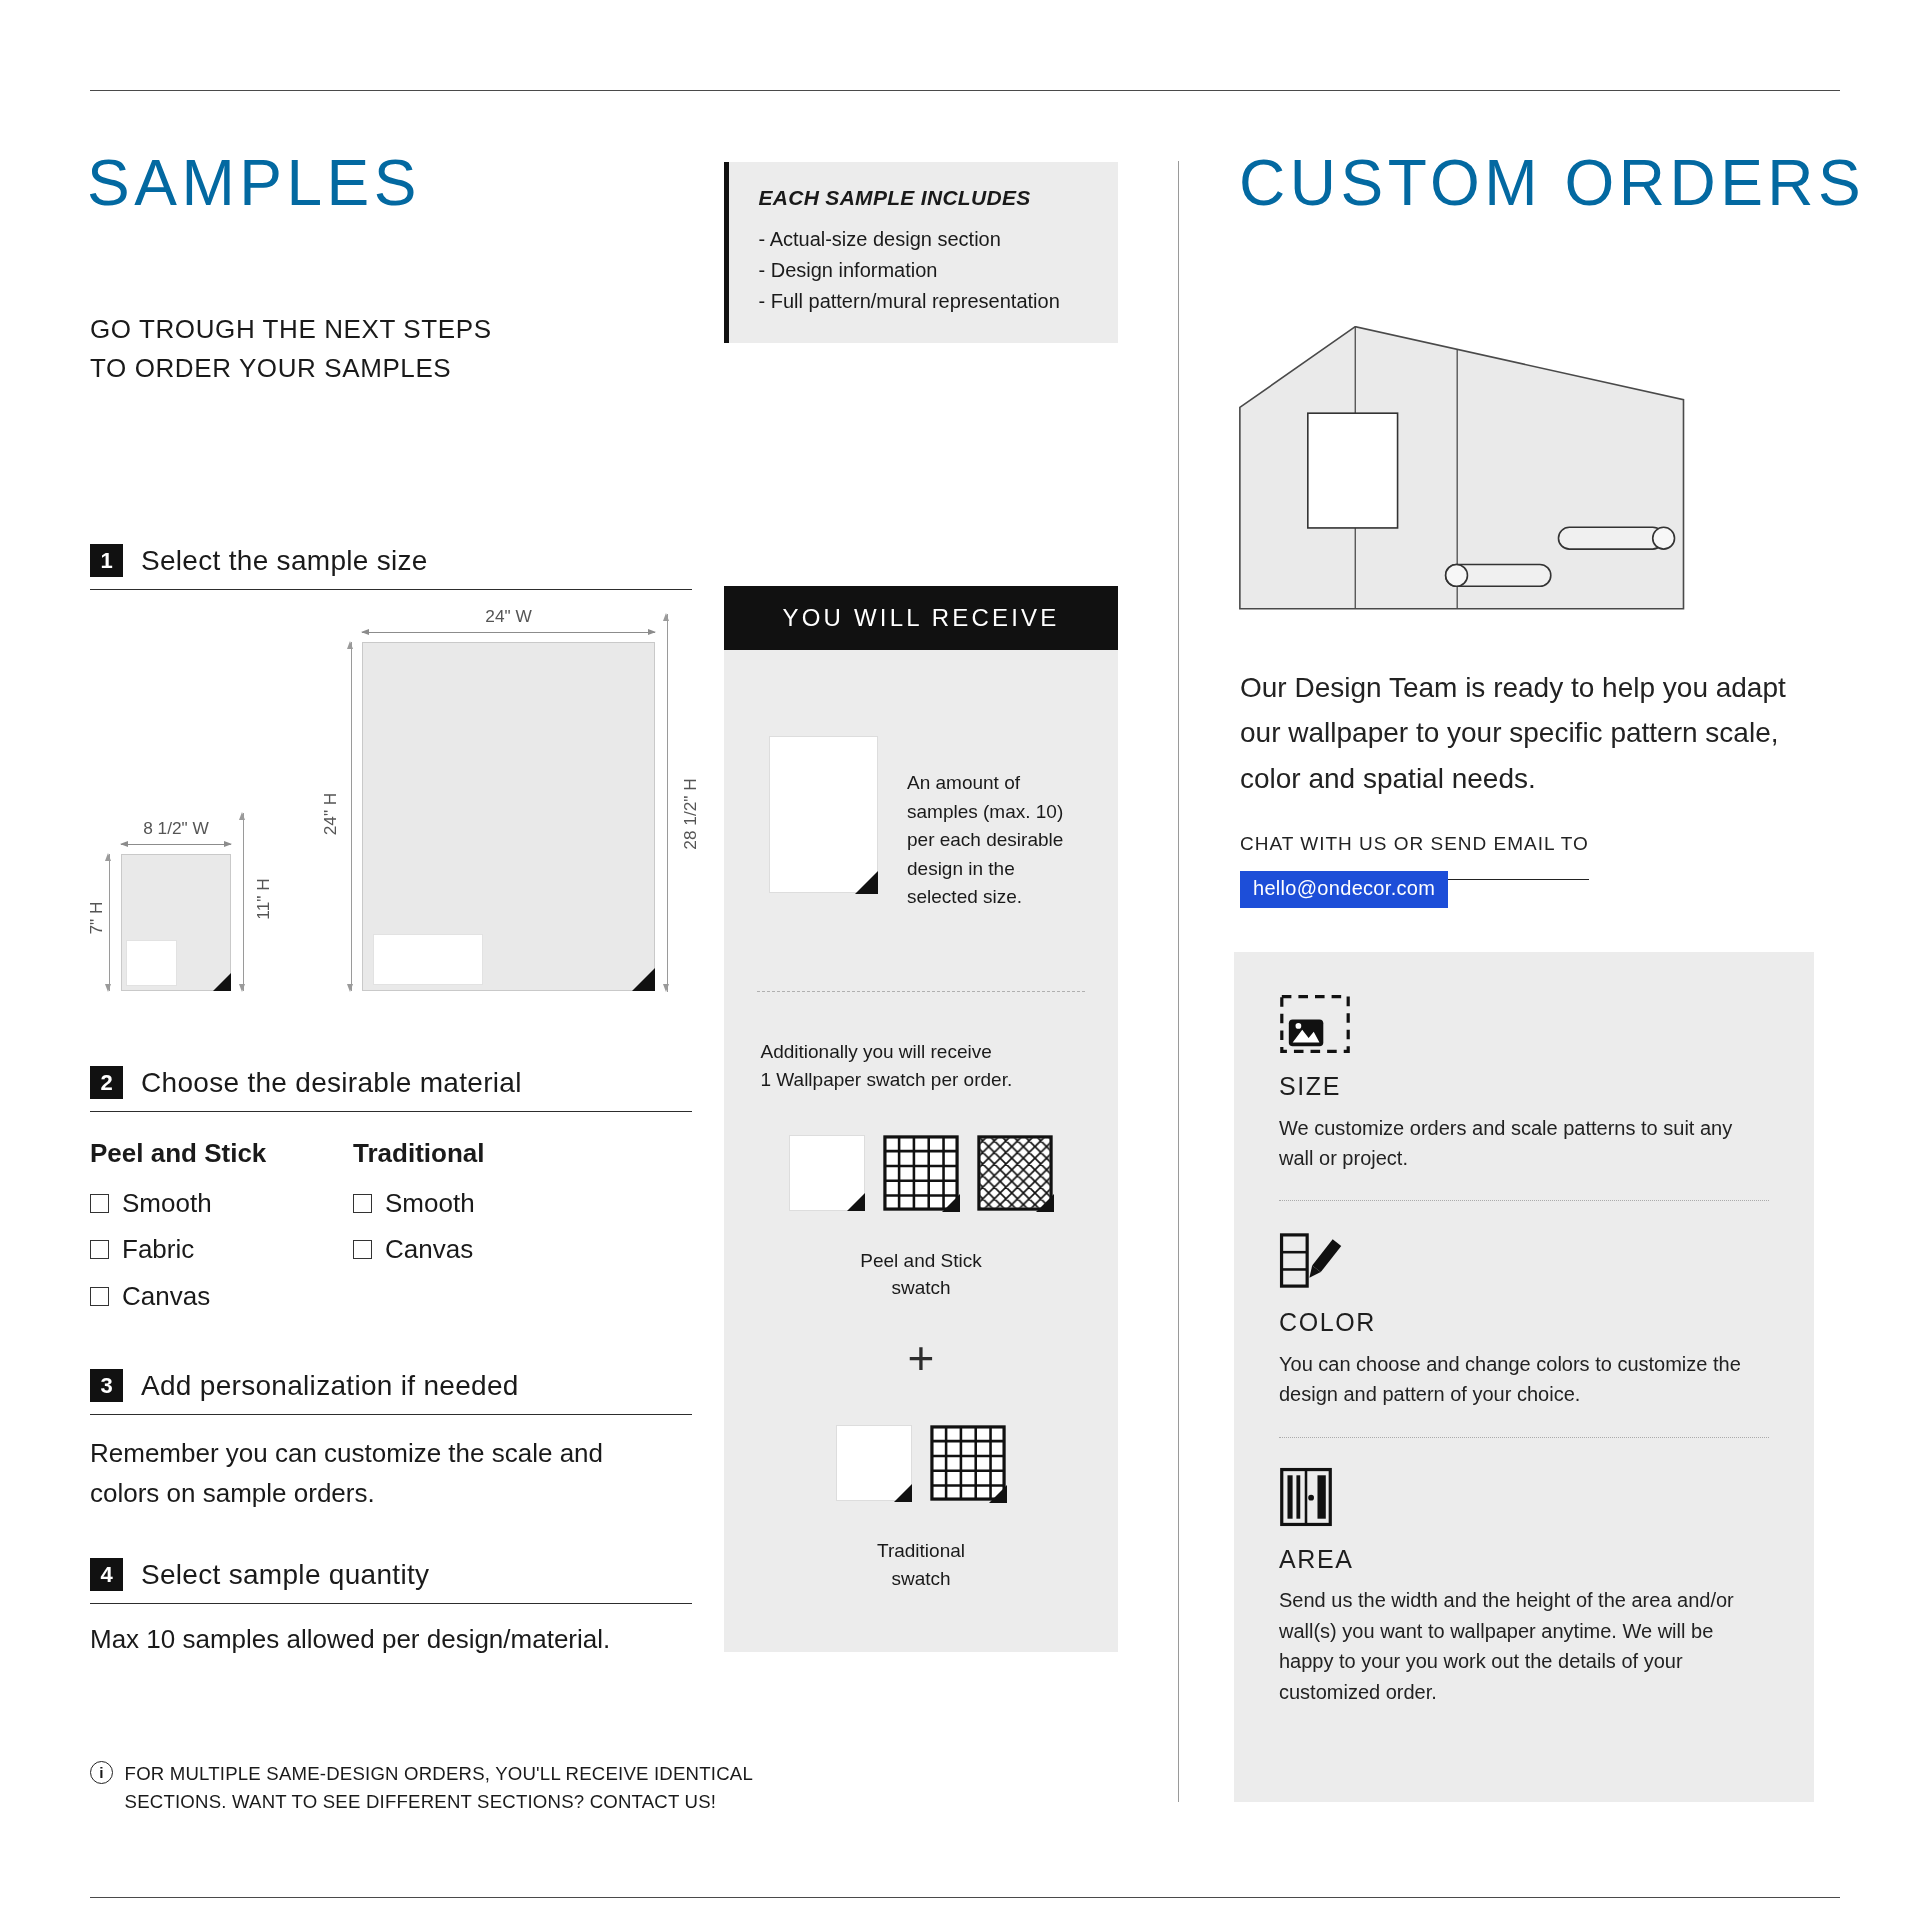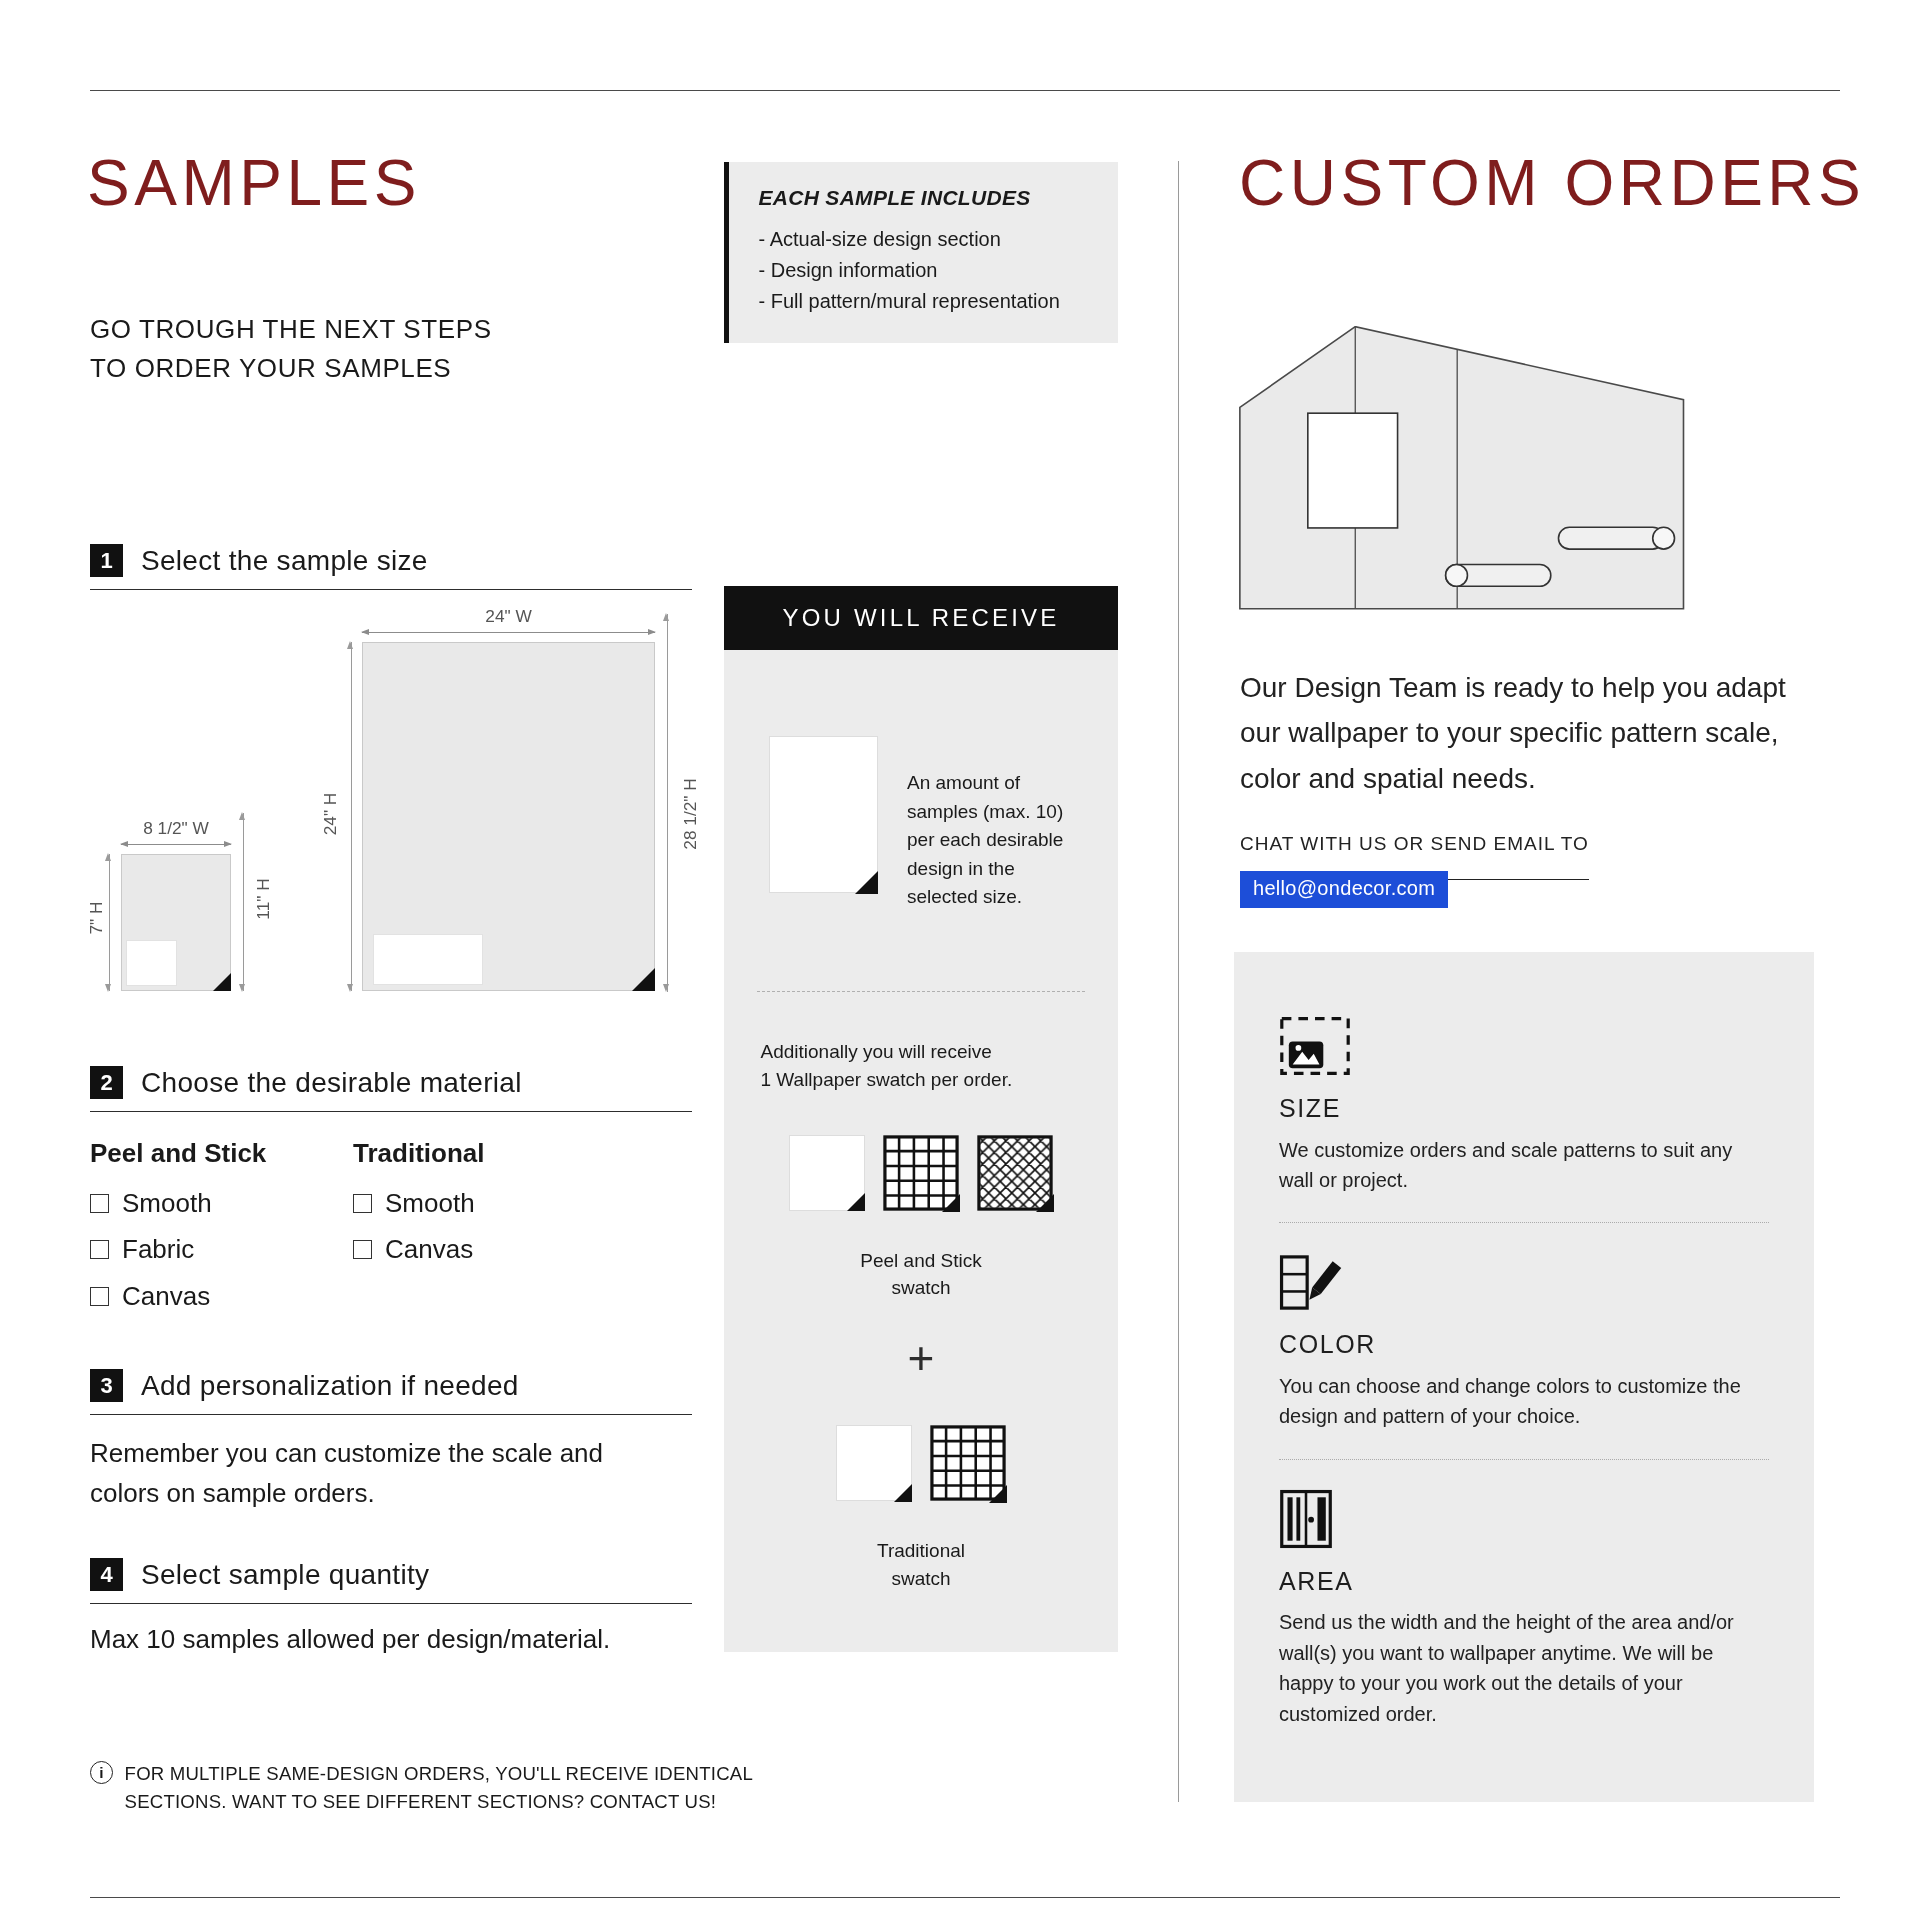--- a/index.html
+++ b/index.html
@@ -12,21 +12,21 @@
     overflow: hidden;
   }
   .abs { position: absolute; }
   .preline { white-space: pre-line; }
 
   
   .hrule { position: absolute; left: 90px; width: 1750px; border-top: 1.3px solid #4a4a4a; }
   .vdiv  { position: absolute; left: 1178px; top: 161px; width: 1.3px; height: 1641px; background: #9a9a9a; }
 
   
-  .big-title { font-size: 64px; font-weight: 500; letter-spacing: 4.5px; color: #7f1d1d; }
+  .big-title { font-size: 64px; font-weight: 500; letter-spacing: 4.5px; color: #0369a1; }
 
   
   #samples-intro { left: 90px; top: 310px; font-size: 26px; line-height: 1.5; letter-spacing: 0.6px; }
 
   
   #includes-box { left: 724px; top: 162px; width: 394px; background: #ececec; border-left: 5.8px solid #111; padding: 24.4px 19px 26px 29.5px; }
   #includes-box h3 { font-size: 21px; font-weight: bold; letter-spacing: 0.3px; margin-bottom: 14px; font-style: italic; }
   #includes-box ul { list-style: none; }
   #includes-box li { font-size: 20px; line-height: 1.55; padding-left: 14px; text-indent: -14px; }
   #includes-box li::before { content: "- "; }
@@ -74,21 +74,21 @@
   .swatch { position: relative; width: 76px; height: 76px; background: #fff; border: 0.6px solid #ddd; flex: none; }
   .swatch.patterned { border: none; background: transparent; }
   .swatch svg { display: block; }
   .swatch-label { margin-top: 36px; text-align: center; font-size: 19px; line-height: 1.45; }
   .plus { margin-top: 29.5px; text-align: center; font-size: 46px; color: #2d2d2d; }
 
   
   #custom-intro { left: 1240px; top: 665px; width: 575px; font-size: 28px; line-height: 1.62; color: #222; }
   #chat-label { left: 1240px; top: 833px; font-size: 19px; letter-spacing: 1px; border-bottom: 1.3px solid #222; padding-bottom: 24px; color: #222; }
   #email-badge { left: 1240px; top: 871px; background: #1d4ed8; color: #fff; font-size: 20px; padding: 6.4px 13px 7.7px; letter-spacing: 0.3px; }
-  #custom-panel { left: 1234px; top: 952px; width: 580px; height: 850px; background: #ececec; padding: 61px 45px; }
+  #custom-panel { left: 1234px; top: 952px; width: 580px; height: 850px; background: #ececec; padding: 39px 45px; }
   .feature-icon { height: 63px; display: flex; align-items: flex-end; margin-bottom: 18px; }
   .feature-name { font-size: 25px; letter-spacing: 1.6px; margin-bottom: 11.6px; color: #1e1e1e; }
   .feature-text { font-size: 20px; line-height: 1.52; color: #222; max-width: 488px; }
   .dot-div { border-top: 1.9px dotted #ababab; margin: 27px 0 26px; }
 
   
   #footnote { left: 90px; top: 1760px; display: flex; gap: 11.6px; align-items: flex-start; }
   .info-icon { width: 23px; height: 23px; border: 1.3px solid #222; border-radius: 50%; display: flex; align-items: center; justify-content: center; font-size: 15.4px; font-weight: bold; flex: none; margin-top: 1.3px; }
   .footnote-text { font-size: 18.6px; line-height: 1.5; max-width: 726px; letter-spacing: 0.2px; }
 

